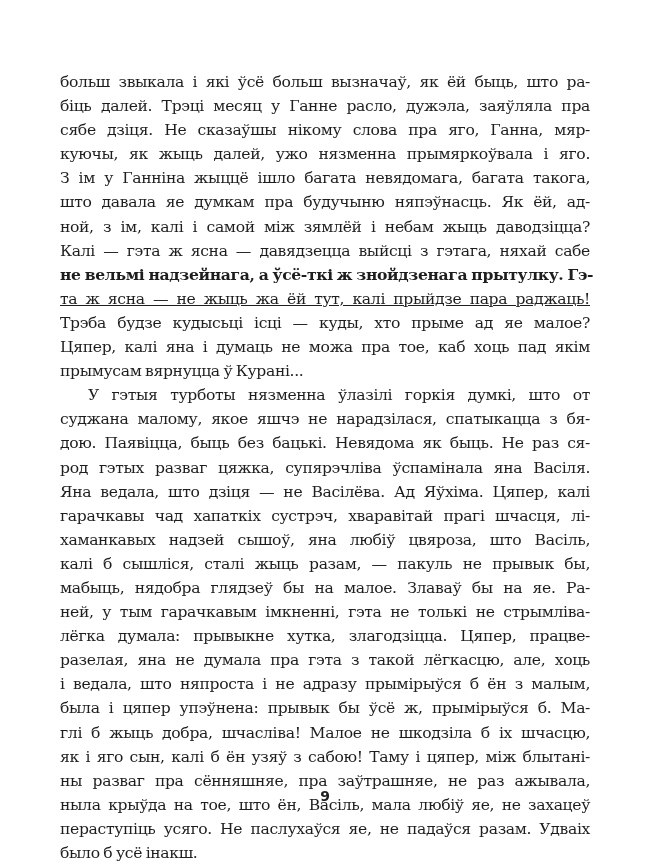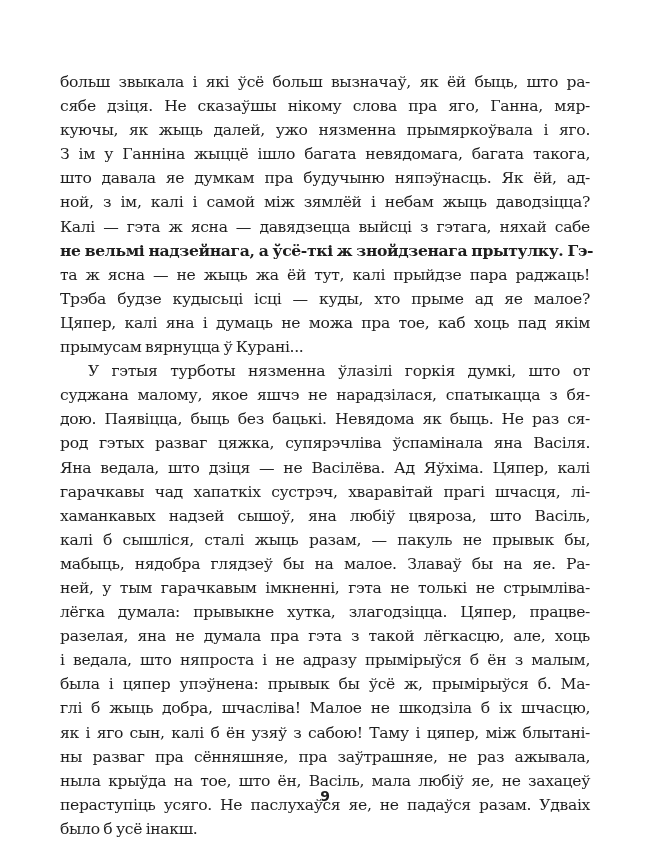--- a/index.html
+++ b/index.html
@@ -56,28 +56,29 @@
       color: #1e1e1e;
     }
   </style>
 </head>
 <body>
 
 <div class="page">
   <div class="text-block" id="text-block">
       <div>
         <span class="line" style="display: block; width: auto;">больш звыкала і які ўсё больш вызначаў, як ёй быць, што ра-</span>
+        <span class="line" style="display: block; width: auto;">біць далей. Трэці месяц у Ганне расло, дужэла, заяўляла пра</span>
         <span class="line" style="display: block; width: auto;">сябе дзіця. Не сказаўшы нікому слова пра яго, Ганна, мяр-</span>
         <span class="line" style="display: block; width: auto;">куючы, як жыць далей, ужо нязменна прымяркоўвала і яго.</span>
         <span class="line" style="display: block; width: auto;">З ім у Ганніна жыццё ішло багата невядомага, багата такога,</span>
         <span class="line" style="display: block; width: auto;">што давала яе думкам пра будучыню няпэўнасць. Як ёй, ад-</span>
         <span class="line" style="display: block; width: auto;">ной, з ім, калі і самой між зямлёй і небам жыць даводзіцца?</span>
         <span class="line" style="display: block; width: auto;">Калі — гэта ж ясна — давядзецца выйсці з гэтага, няхай сабе</span>
         <span class="line" style="display: block; width: auto; font-weight: bold;">не вельмі надзейнага, а ўсё-ткі ж знойдзенага прытулку. Гэ-</span>
-        <span class="line" style="display: block; width: auto;">та ж ясна — не жыць жа ёй тут, калі прыйдзе пара раджаць!</span>
+        <span class="line" style="display: block; width: auto; text-decoration: underline;">та ж ясна — не жыць жа ёй тут, калі прыйдзе пара раджаць!</span>
         <span class="line" style="display: block; width: auto;">Трэба будзе кудысьці ісці — куды, хто прыме ад яе малое?</span>
         <span class="line" style="display: block; width: auto;">Цяпер, калі яна і думаць не можа пра тое, каб хоць пад якім</span>
         <span class="line last">прымусам вярнуцца ў Курані...</span>
       </div>
       <div>
         <span class="line indent" style="display: block; width: auto;">У гэтыя турботы нязменна ўлазілі горкія думкі, што от</span>
         <span class="line" style="display: block; width: auto;">суджана малому, якое яшчэ не нарадзілася, спатыкацца з бя-</span>
         <span class="line" style="display: block; width: auto;">дою. Паявіцца, быць без бацькі. Невядома як быць. Не раз ся-</span>
         <span class="line" style="display: block; width: auto;">род гэтых разваг цяжка, супярэчліва ўспамінала яна Васіля.</span>
         <span class="line" style="display: block; width: auto;">Яна ведала, што дзіця — не Васілёва. Ад Яўхіма. Цяпер, калі</span>

